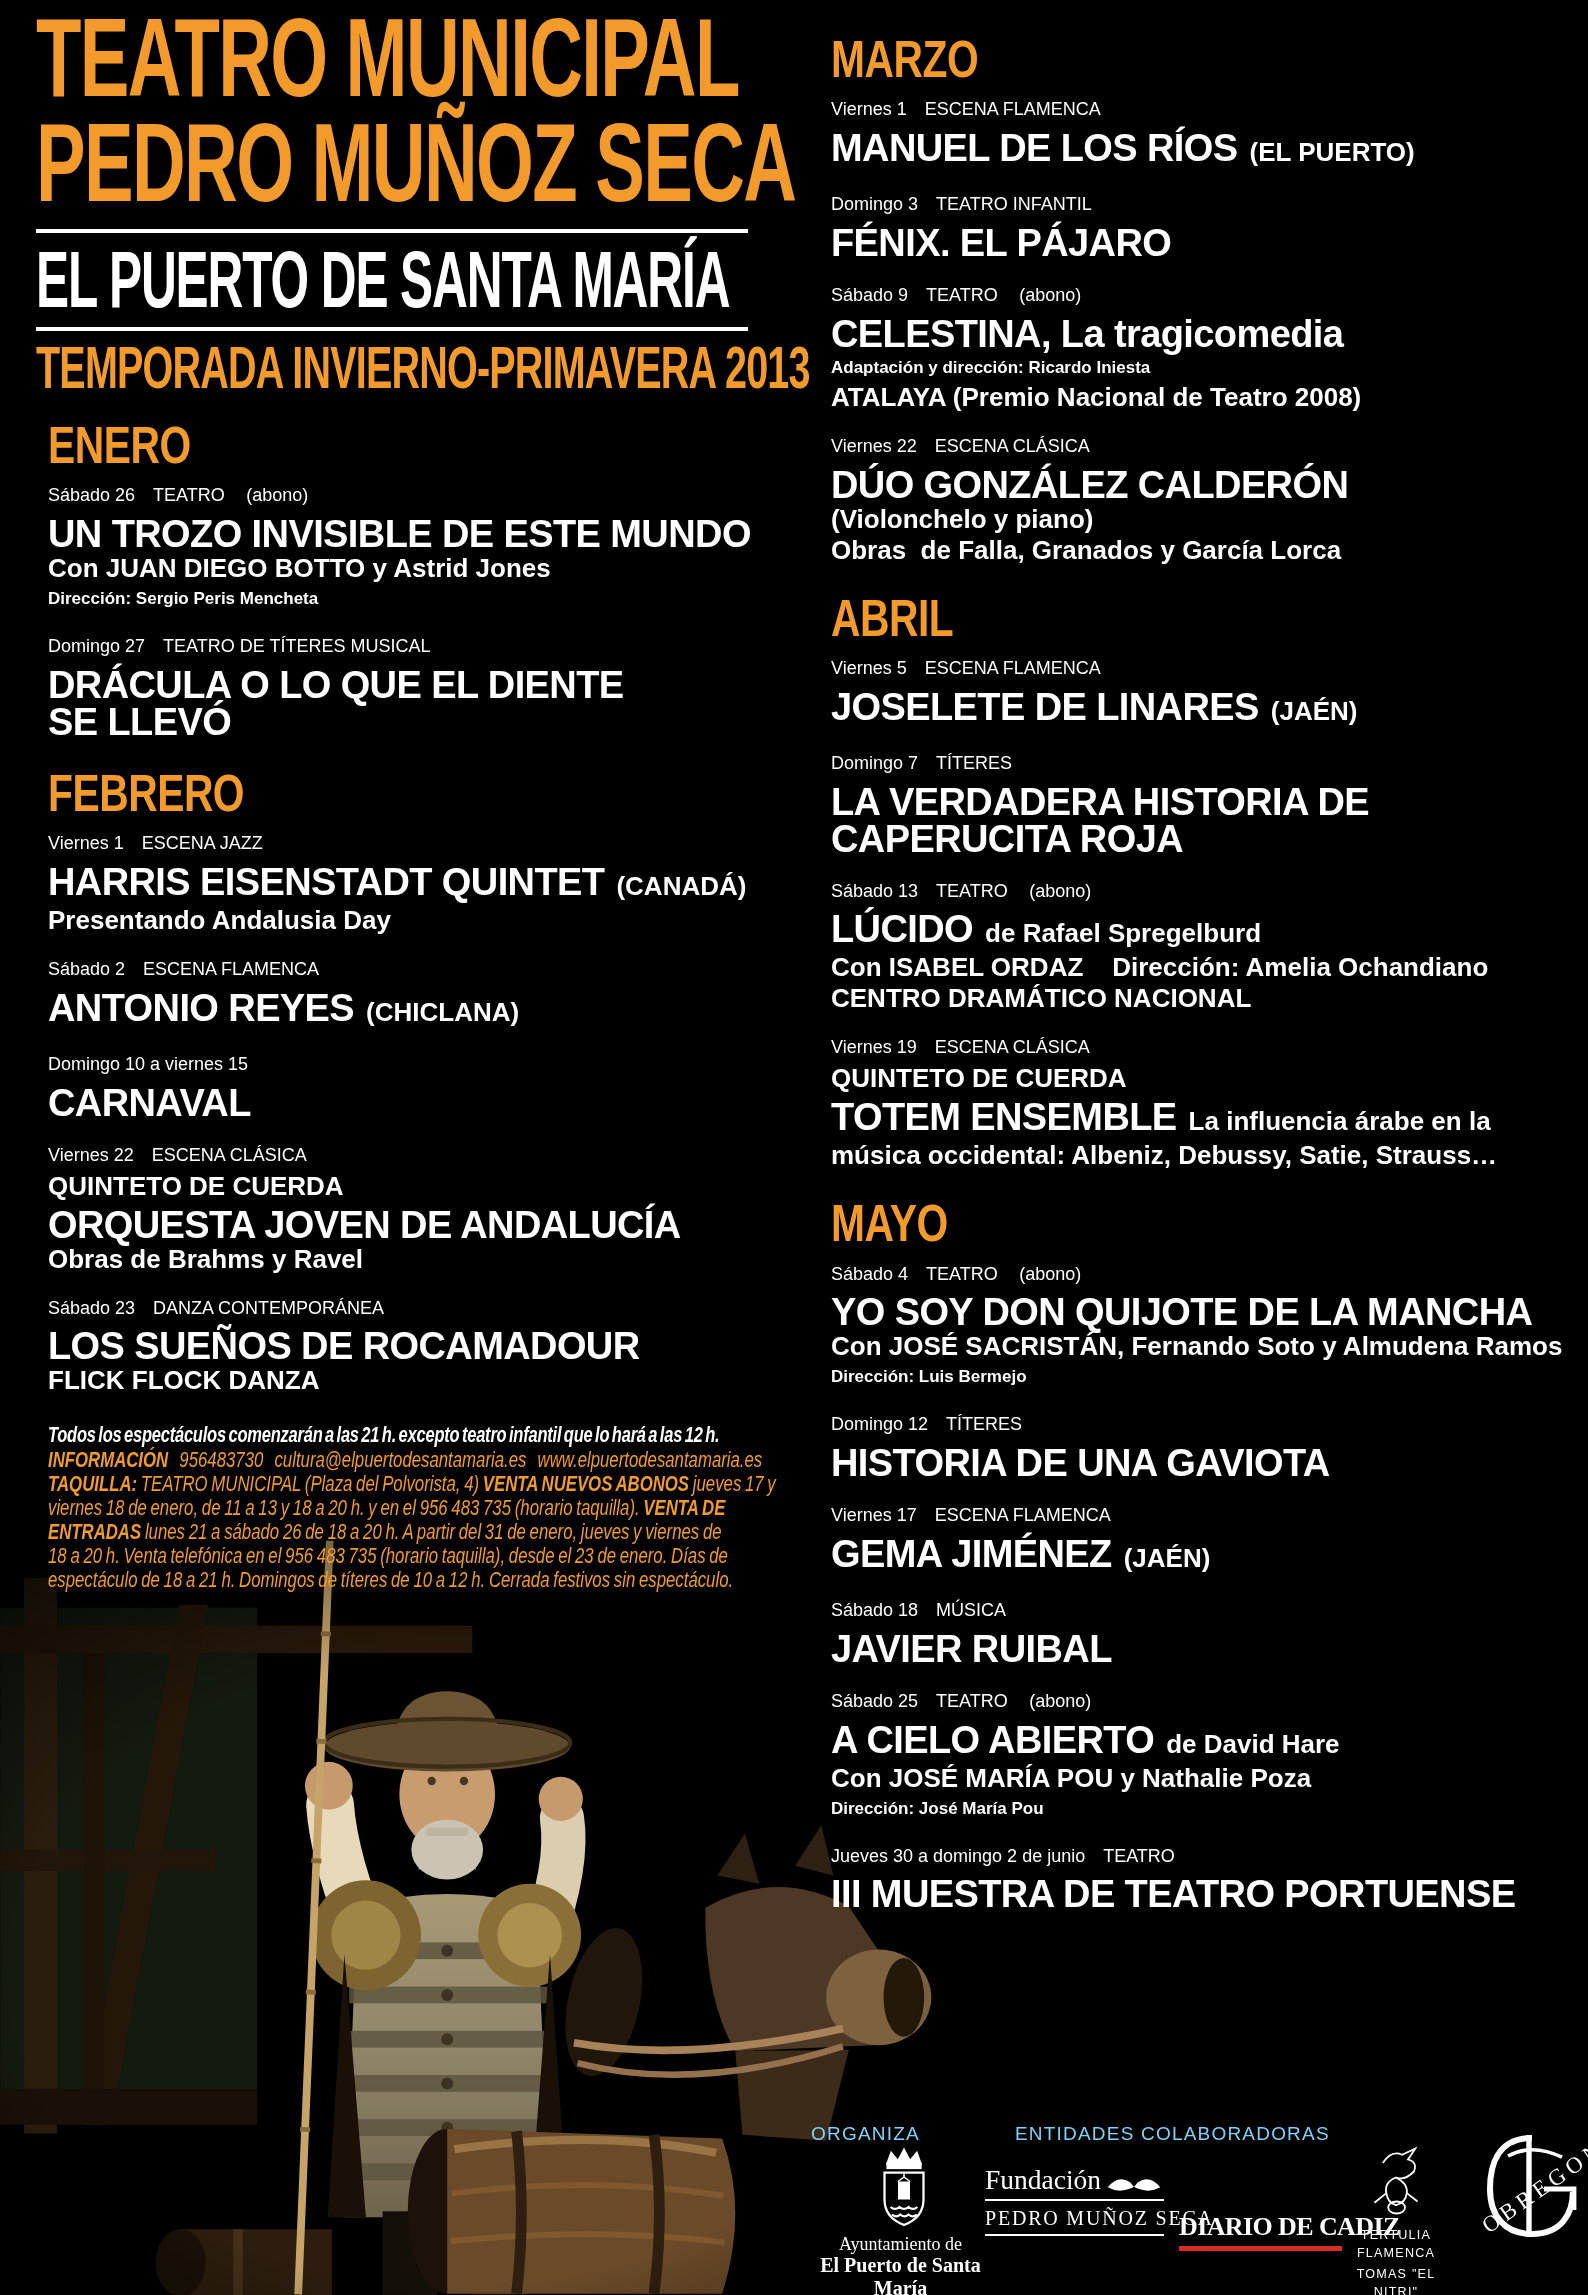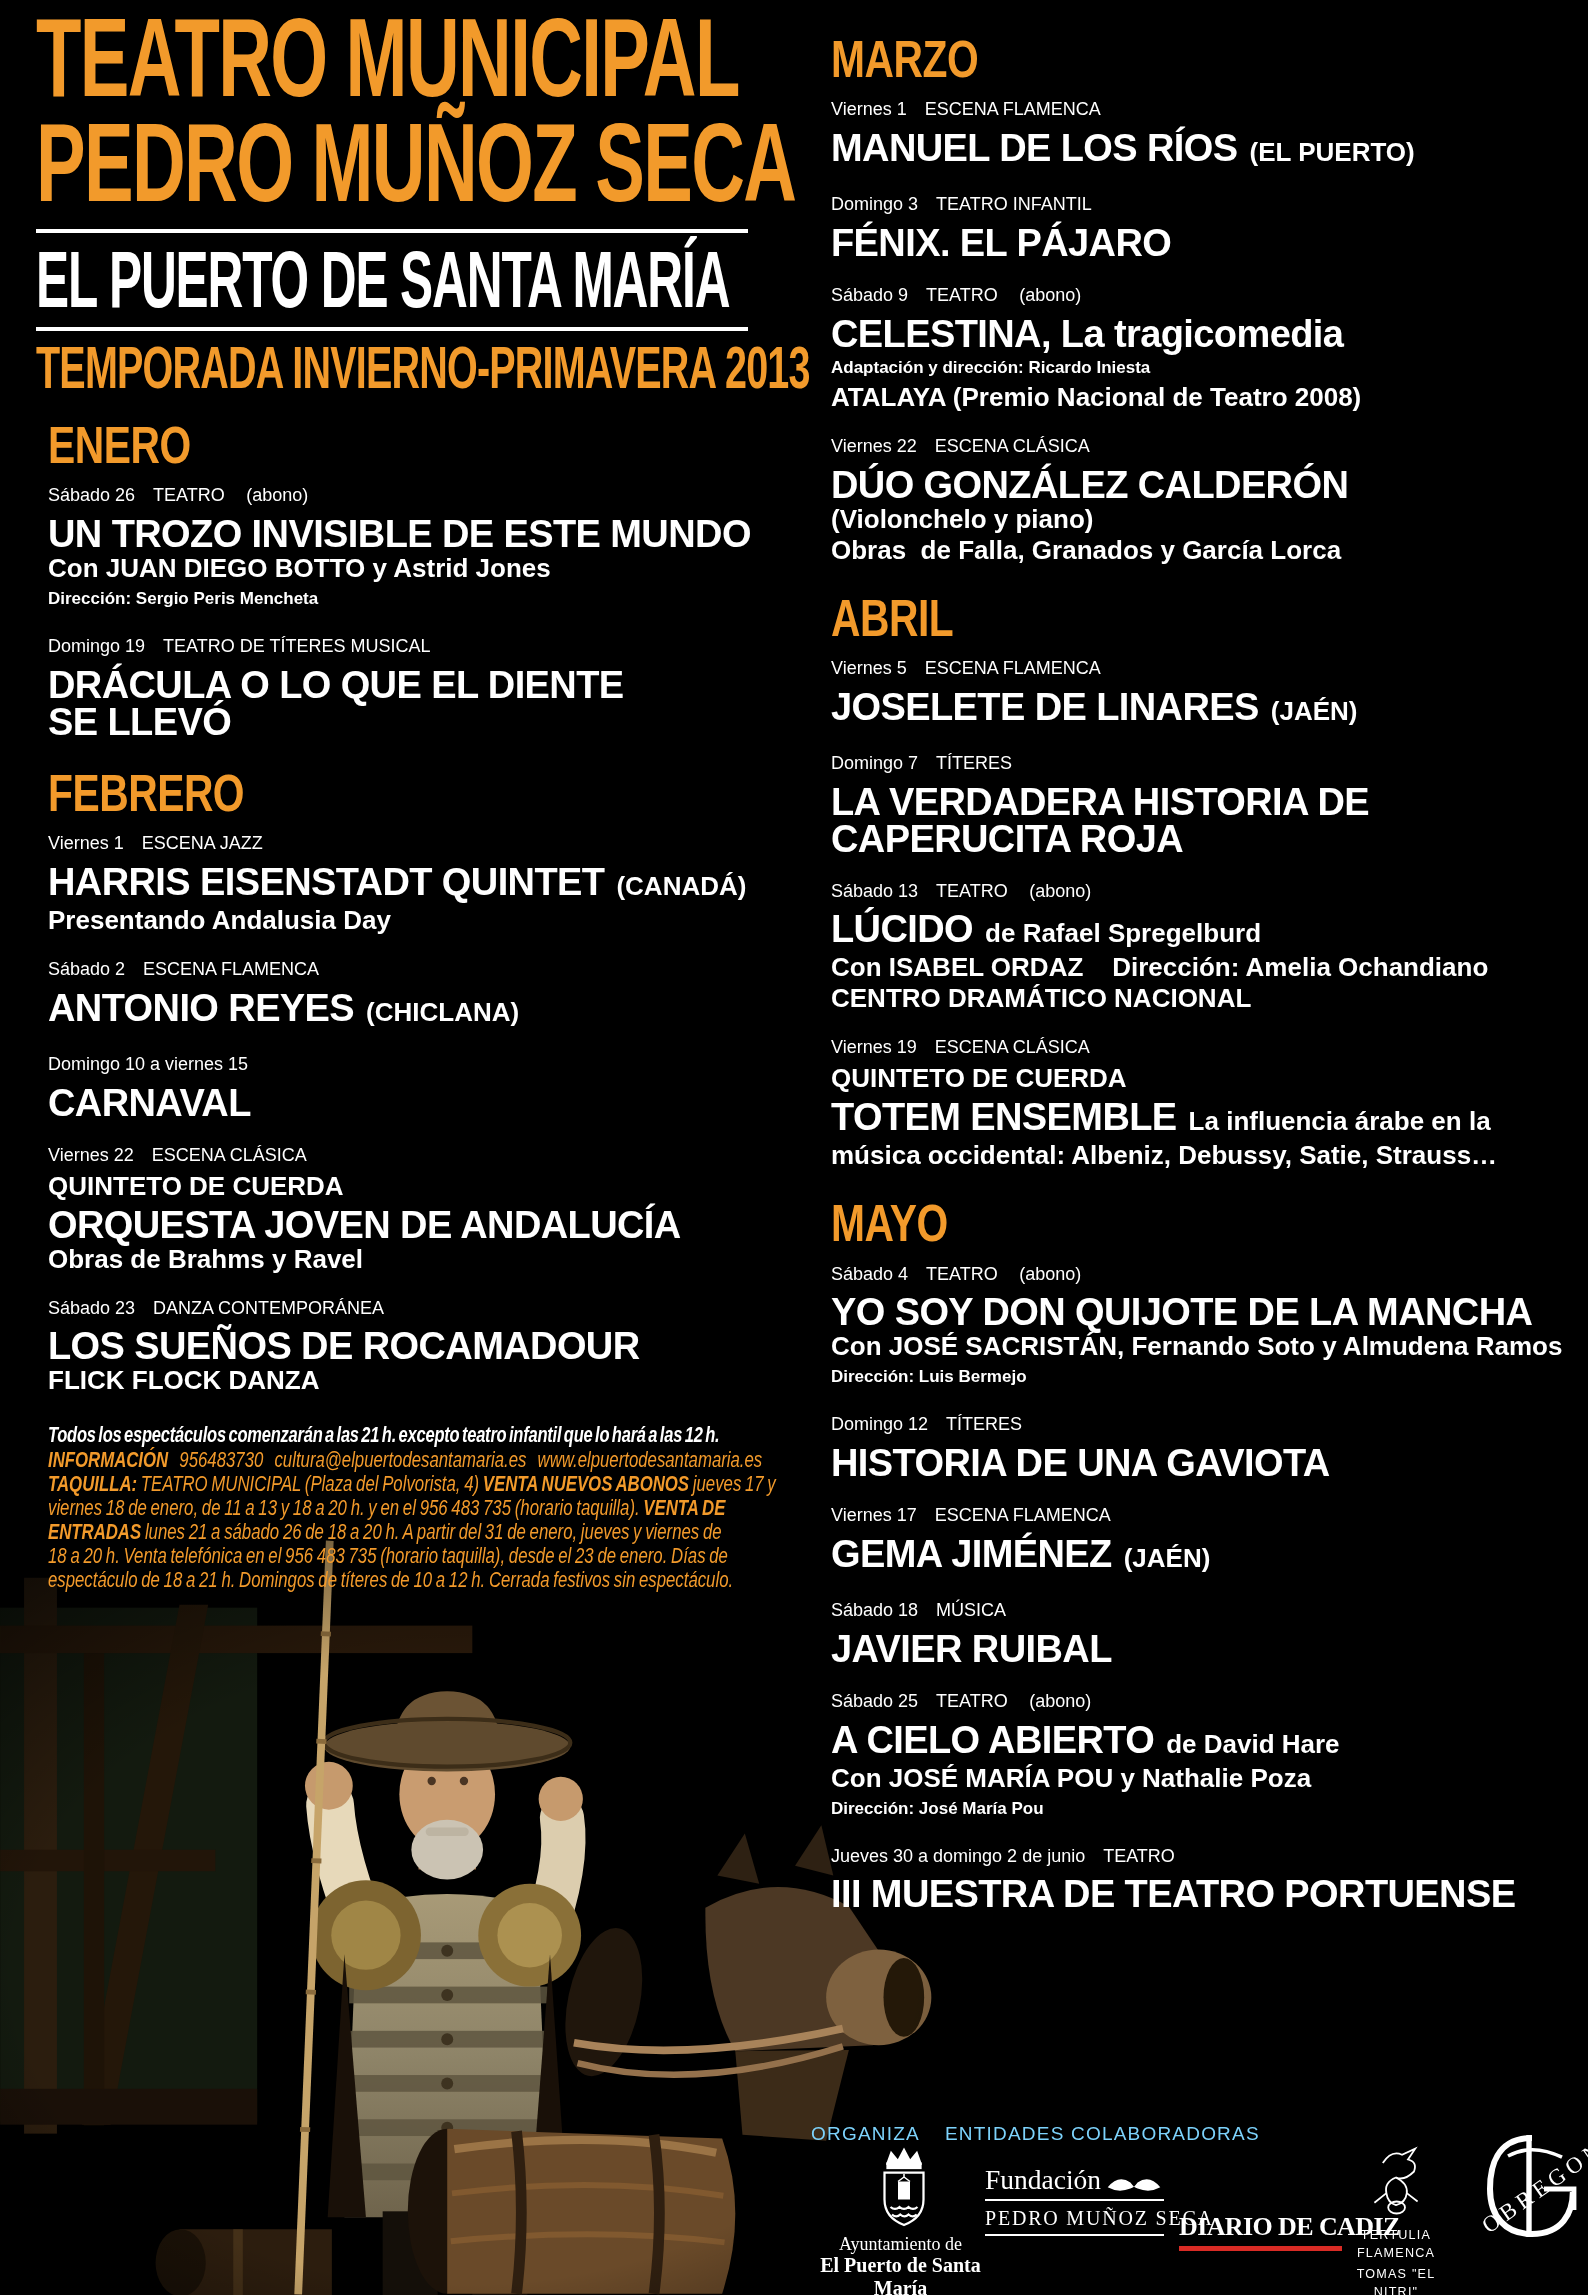--- a/index.html
+++ b/index.html
@@ -36,21 +36,21 @@
            transform:scaleX(.75);transform-origin:left top;letter-spacing:-0.3px;word-spacing:-2.4px;}
   .info-line{font-size:21.5px;line-height:24px;color:#F29A2B;white-space:pre;
              transform:scaleX(.78);transform-origin:left top;word-spacing:-1.2px;}
   .info-b{font-weight:700;}
   
   .photo{position:absolute;left:0;top:1524px;width:1106px;height:771px;z-index:1;}
   
   .serif{font-family:"Liberation Serif",serif;}
   .flabel{position:absolute;font-size:19px;letter-spacing:1.2px;color:#7dd3fc;z-index:3;}
   .organiza{left:811px;top:2123px;}
-  .entidades{left:945px;top:2123px;}
+  .entidades{left:1015px;top:2123px;}
   .crest{position:absolute;left:859px;top:2147px;z-index:3;}
   .ayto{position:absolute;left:805px;top:2234px;width:191px;text-align:center;z-index:3;}
   .ayto-1{font-size:18px;line-height:20.3px;}
   .ayto-2{font-size:20px;line-height:23px;font-weight:700;}
   .fund{position:absolute;left:985px;top:2165px;width:179px;z-index:3;}
   .fund-top{display:flex;align-items:flex-end;justify-content:space-between;}
   .fund-script{font-size:27.5px;line-height:29px;}
   .fund-rule{height:1.8px;background:#fff;margin-top:4.8px;}
   .fund-name{font-size:20px;letter-spacing:1.8px;margin-top:6px;white-space:nowrap;text-align:center;}
   .diario{position:absolute;left:1179px;top:2212px;z-index:3;}
@@ -75,21 +75,21 @@
 <div class="col col-left">
     <div class="month">
       <div class="month-h">ENERO</div>
       <div class="event">
         <div class="dateline"><span class="dl-date">Sábado 26</span><span class="dl-cat">TEATRO</span><span class="dl-tag">(abono)</span></div>
         <div class="title"><span class="title-text">UN TROZO INVISIBLE DE ESTE MUNDO</span></div>
         <div class="subline">Con JUAN DIEGO BOTTO y Astrid Jones</div>
         <div class="subline-sm">Dirección: Sergio Peris Mencheta</div>
       </div>
       <div class="event">
-        <div class="dateline"><span class="dl-date">Domingo 19</span><span class="dl-cat">TEATRO DE TÍTERES MUSICAL</span></div>
+        <div class="dateline"><span class="dl-date">Domingo 27</span><span class="dl-cat">TEATRO DE TÍTERES MUSICAL</span></div>
         <div class="title"><span class="title-text">DRÁCULA O LO QUE EL DIENTE
 SE LLEVÓ</span></div>
       </div>
     </div>
     <div class="month">
       <div class="month-h">FEBRERO</div>
       <div class="event">
         <div class="dateline"><span class="dl-date">Viernes 1</span><span class="dl-cat">ESCENA JAZZ</span></div>
         <div class="title"><span class="title-text">HARRIS EISENSTADT QUINTET</span><span class="suffix">(CANADÁ)</span></div>
         <div class="subline">Presentando Andalusia Day</div>

